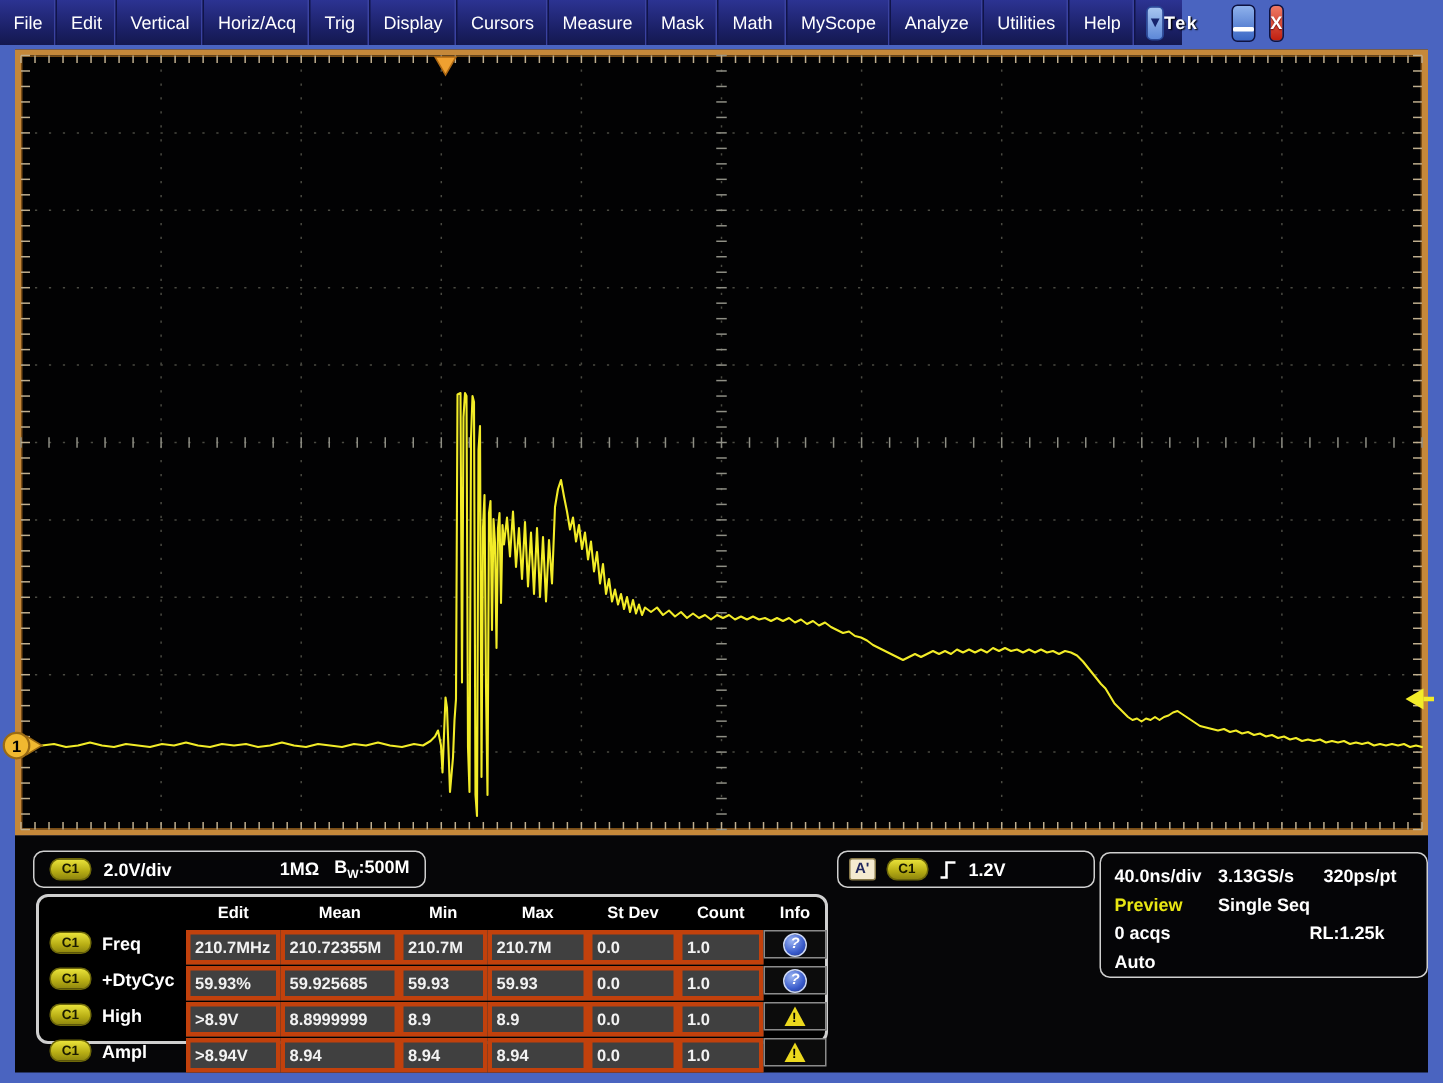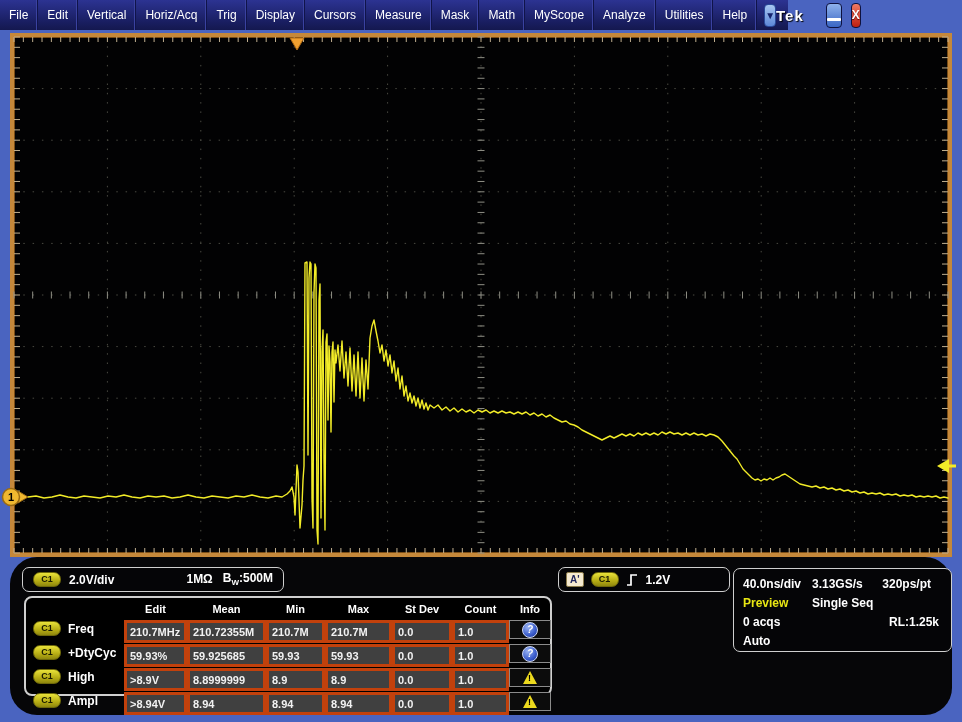--- a/index.html
+++ b/index.html
@@ -10,54 +10,54 @@
   .menubar{position:absolute;left:0;top:0;width:788px;height:30px;
     background:linear-gradient(#2c3392,#1a1f63 70%,#14184f);
     display:flex;align-items:center;z-index:10;}
   .menuitems{display:flex;height:100%;align-items:stretch;}
   .menuitem{display:flex;align-items:center;padding:0 9px;color:#fff;font-size:12px;
     border-right:1px solid #10144a;box-shadow:inset -1px 0 0 #3a42a0;cursor:default;white-space:nowrap;}
   .dropdown{margin-left:7px;width:34px;height:23px;border:1px solid #2a4a9a;border-radius:4px;
     background:linear-gradient(#a8c6f0,#5d88d8);display:flex;align-items:center;justify-content:center;
     font-size:10px;color:#16246e;padding:0;}
   .spacer{flex:1;}
-  .logo{color:#fff;font-weight:bold;font-size:15px;letter-spacing:1px;margin-right:22px;
+  .logo{color:#fff;font-weight:bold;font-size:12px;letter-spacing:1px;margin-right:22px;
     text-shadow:1px 1px 1px #000;}
   .winbtn{width:30px;height:25px;border-radius:4px;margin-right:9px;border:1px solid #0e1240;
     display:flex;align-items:center;justify-content:center;color:#fff;font-weight:bold;font-size:12px;padding:0;}
   .winbtn.min{background:linear-gradient(#8fb2ec,#3a66c4);}
   .winbtn.close{background:linear-gradient(#f07a64,#c01f10);margin-right:6px;
     text-shadow:0 1px 1px #600;}
   .minbar{display:block;width:14px;height:3px;background:#fff;margin-top:8px;border-radius:1px;}
 
   
   .plot{position:absolute;left:10px;top:33px;width:942px;height:524px;box-sizing:border-box;
     background:#020203;border:4px solid #c5883a;box-shadow:inset 0 0 0 1px #7a4d16;}
   #scope-svg{position:absolute;left:0;top:0;width:962px;height:722px;z-index:5;pointer-events:none;}
 
   
-  .bottom{position:absolute;left:10px;top:557px;width:942px;height:158px;background:#060608;border-radius:27px;}
+  .bottom{position:absolute;left:10px;top:557px;width:942px;height:158px;background:#060608;}
   .box{position:absolute;box-sizing:border-box;border:1px solid #cfcfcf;border-radius:7px;
     background:#050507;color:#fff;font-weight:bold;font-size:12px;}
   .chbox{left:12px;top:10px;width:262px;height:25px;display:flex;align-items:center;gap:8px;padding:0 10px;}
   .chbox .imp{margin-left:auto;display:flex;align-items:center;}
   sub{font-size:8px;}
   .trigbox{left:548px;top:10px;width:172px;height:25px;display:flex;align-items:center;gap:7px;padding:0 7px;}
   .srcbox{background:#f5ead0;color:#23285e;border:1px solid #8a7a4a;border-radius:2px;
     font-size:10px;font-weight:bold;padding:1px 3px;line-height:11px;}
   .badge{display:inline-block;min-width:26px;height:13px;border-radius:7px;text-align:center;
     background:linear-gradient(#e9e23a,#b7ad14 60%,#8f870e);border:1px solid #6e680a;
     color:#1a1a00;font-size:9px;font-weight:bold;line-height:13px;}
   .slope{display:flex;align-items:flex-end;}
 
   .timebox{left:723px;top:11px;width:219px;height:84px;padding:5px 0 0 9px;}
   .trow{display:flex;align-items:center;height:19px;}
   .tcol1{width:69px;}
   .tright{margin-left:auto;margin-right:20px;}
-  .tright2{margin-left:auto;margin-right:12px;}
+  .tright2{margin-left:auto;margin-right:28px;}
   .yellow{color:#e8e613;}
 
   
   .mtable{left:14px;top:39px;width:528px;height:100px;border-width:2px;border-radius:8px;
     padding:1px 1px 2px 1px;background:#000;}
   .mgrid{display:grid;grid-template-columns:97px 63px 79px 59px 67px 60px 57px 42px;}
   .mhead{height:20px;display:flex;align-items:center;justify-content:center;
     color:#fff;font-size:11px;font-weight:bold;}
   .mrow{display:contents;}
   .mlabel{display:flex;align-items:center;gap:7px;padding-left:6px;height:19px;color:#fff;

